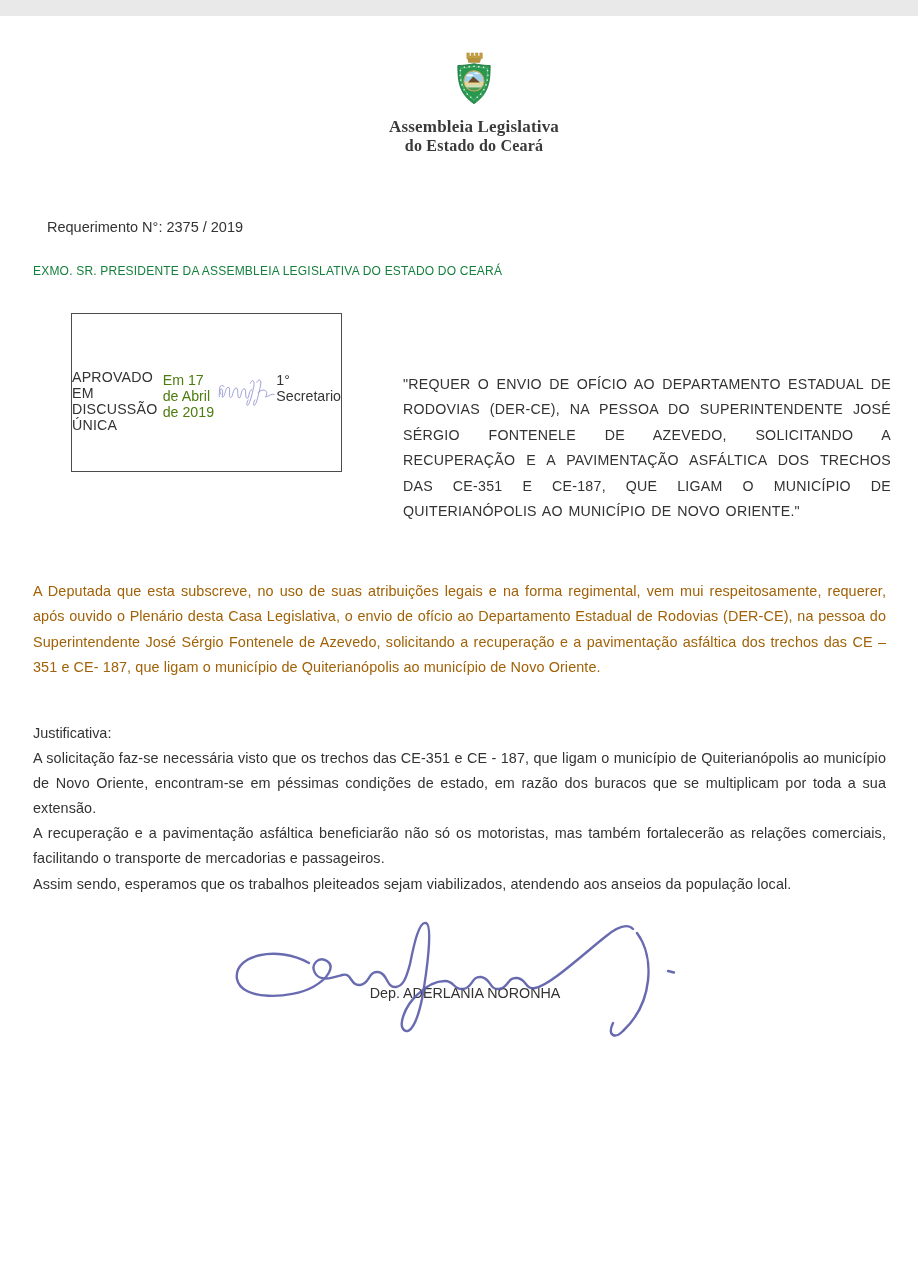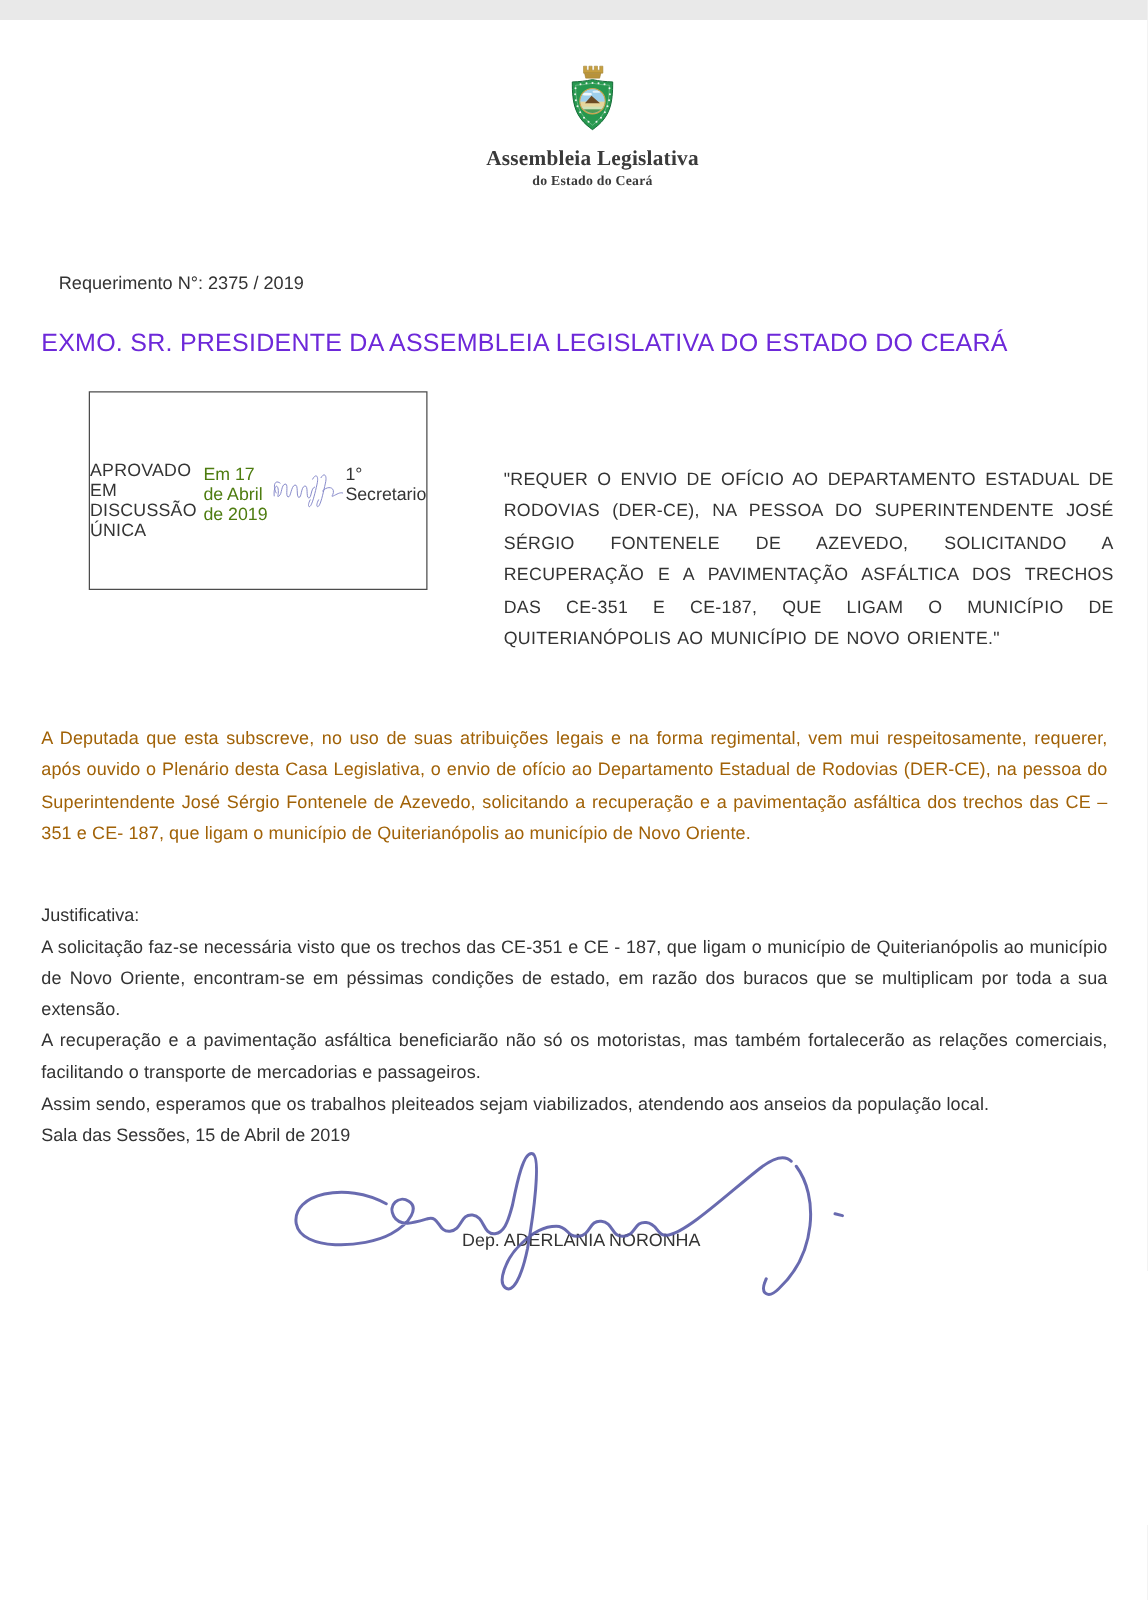--- a/index.html
+++ b/index.html
@@ -10,21 +10,21 @@
   }
   
   .logo{position:absolute;top:36px;left:374px;width:200px;text-align:center;}
   .logo .crest{display:block;margin:0 auto 4px auto;}
   .org-name{
     font-family:"Liberation Serif", serif;font-weight:700;color:#3a3a3a;
     font-size:17px;line-height:19px;letter-spacing:.2px;
   }
   
   .req-number{position:absolute;top:203px;left:47px;font-size:14.5px;color:#333;}
-  .addressee{position:absolute;top:248px;left:33px;font-size:20px;color:#6d28d9;letter-spacing:.2px;}
+  .addressee{position:absolute;top:248px;left:33px;font-size:12px;color:#15803d;letter-spacing:.2px;}
   
   .stamp-box{
     position:absolute;top:297px;left:71px;width:271px;height:159px;
     border:1.5px solid #4c4c4c;box-sizing:border-box;
     display:flex;flex-direction:row;align-items:center;
   }
   .stamp-line1{margin-top:16px;font-size:14.2px;color:#343434;letter-spacing:.2px;}
   .stamp-line2{margin-top:7px;font-size:14.2px;color:#4d7c0f;}
   .stamp-sig{margin-top:-2px;}
   .stamp-signer{margin-top:-10px;font-size:14.2px;color:#343434;}
@@ -97,21 +97,21 @@
         <rect x="17" y="24" width="26" height="13" fill="#9fd0ec"></rect>
         <ellipse cx="24.5" cy="29" rx="5" ry="1.4" fill="#ffffff" opacity="0.85"></ellipse>
         <ellipse cx="34" cy="26.5" rx="4" ry="1.2" fill="#ffffff" opacity="0.7"></ellipse>
         <rect x="17" y="36.5" width="26" height="5.5" fill="#e6d69c"></rect>
         <path d="M29,30.5 l8.5,7.5 h-15 z" fill="#6b4a24"></path>
         <rect x="17" y="41.5" width="26" height="3.2" fill="#cfe2b8"></rect>
         <rect x="17" y="44.2" width="26" height="4.5" fill="#4f9b55"></rect>
       </g>
     </svg>
     <div class="org-name">Assembleia Legislativa</div>
-    <div class="org-name" style="font-size:11px;">do Estado do Ceará</div>
+    <div class="org-name" style="font-size:16px;">do Estado do Ceará</div>
   </div>
 
   <div class="req-number">Requerimento N°: 2375 / 2019</div>
 
   <div class="addressee">EXMO. SR. PRESIDENTE DA ASSEMBLEIA LEGISLATIVA DO ESTADO DO CEARÁ</div>
 
   <div class="stamp-box">
     <div class="stamp-line1">APROVADO EM DISCUSSÃO ÚNICA</div>
     <div class="stamp-line2">Em 17 de Abril de 2019</div>
     <svg class="stamp-sig" width="160" height="82" viewBox="0 0 150 80" xmlns="http://www.w3.org/2000/svg">
@@ -128,21 +128,20 @@
 
   <div class="quote">"REQUER O ENVIO DE OFÍCIO AO DEPARTAMENTO ESTADUAL DE RODOVIAS (DER-CE), NA PESSOA DO SUPERINTENDENTE JOSÉ SÉRGIO FONTENELE DE AZEVEDO, SOLICITANDO A RECUPERAÇÃO E A PAVIMENTAÇÃO ASFÁLTICA DOS TRECHOS DAS CE-351 E CE-187, QUE LIGAM O MUNICÍPIO DE QUITERIANÓPOLIS AO MUNICÍPIO DE NOVO ORIENTE."</div>
 
   <div class="body-par">A Deputada que esta subscreve, no uso de suas atribuições legais e na forma regimental, vem mui respeitosamente, requerer, após ouvido o Plenário desta Casa Legislativa, o envio de ofício ao Departamento Estadual de Rodovias (DER-CE), na pessoa do Superintendente José Sérgio Fontenele de Azevedo, solicitando a recuperação e a pavimentação asfáltica dos trechos das CE – 351 e CE- 187, que ligam o município de Quiterianópolis ao município de Novo Oriente.</div>
 
   <div class="justif">
     <div>Justificativa:</div>
     <div class="par">A solicitação faz-se necessária visto que os trechos das CE-351 e CE - 187, que ligam o município de Quiterianópolis ao município de Novo Oriente, encontram-se em péssimas condições de estado, em razão dos buracos que se multiplicam por toda a sua extensão.</div>
     <div class="par">A recuperação e a pavimentação asfáltica beneficiarão não só os motoristas, mas também fortalecerão as relações comerciais, facilitando o transporte de mercadorias e passageiros.</div>
     <div class="par">Assim sendo, esperamos que os trabalhos pleiteados sejam viabilizados, atendendo aos anseios da população local.</div>
-    <div>Sala das Sessões, 15 de Abril de 2019</div>
   </div>
 
   <div class="deputy-name">Dep. ADERLANIA NORONHA</div>
   <svg class="deputy-sig" width="470" height="132" viewBox="0 0 470 132" xmlns="http://www.w3.org/2000/svg">
     <g fill="none" stroke="#5c5ea9" stroke-width="2.4" stroke-linecap="round" stroke-linejoin="round" opacity="0.92">
       <path d="M96,54 C64,36 20,46 24,70 C28,92 78,90 100,78 C116,69 122,57 114,52 C106,47 97,55 102,64 C107,73 119,69 129,66 C139,63 137,77 147,76 C157,75 155,62 165,63 C175,64 173,79 183,78 C190,77 193,70 197,55 C201,35 206,12 213,14 C220,16 214,62 209,90 C204,114 197,126 191,121 C185,116 192,97 204,86 C212,78 222,72 232,72 C242,72 240,81 250,80 C260,79 258,67 268,68 C278,69 276,81 286,80 C296,79 294,68 304,69 C314,70 312,81 322,79 C337,76 367,48 392,28 C404,18 414,14 420,20"></path>
       <path d="M424,24 C442,48 440,94 410,122 C402,130 394,127 400,114"></path>
       <path d="M455,62 l6,1.5"></path>
     </g>
   </svg>

